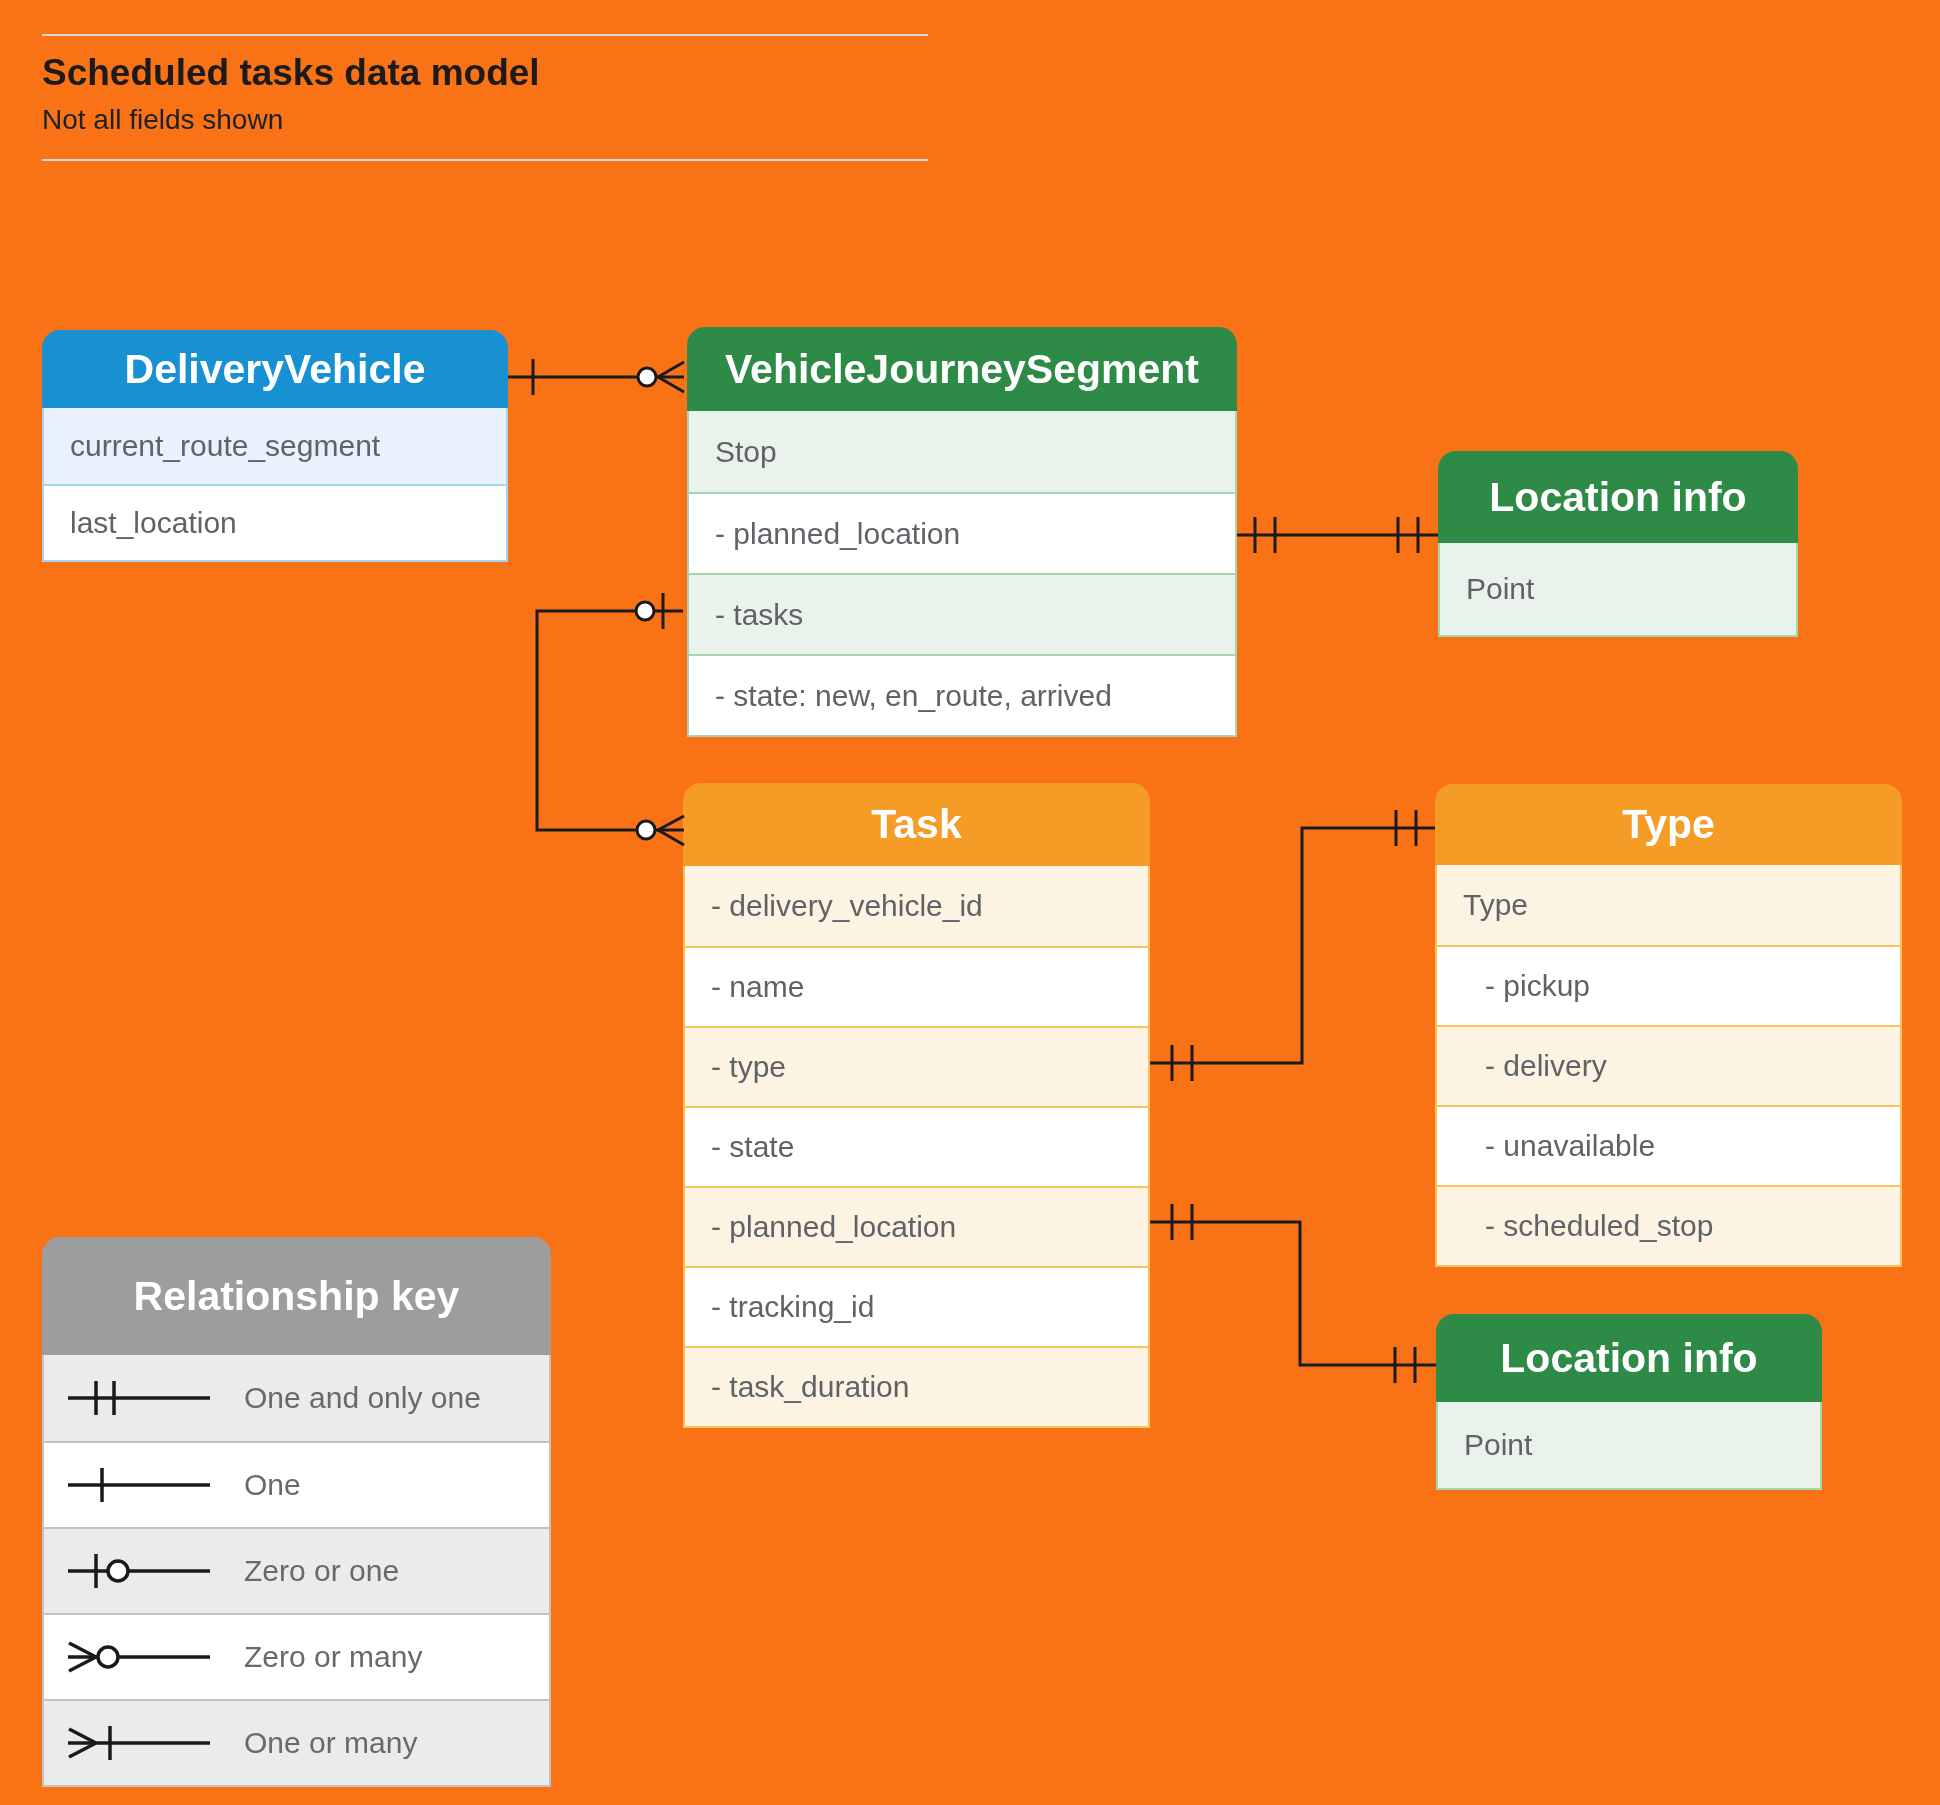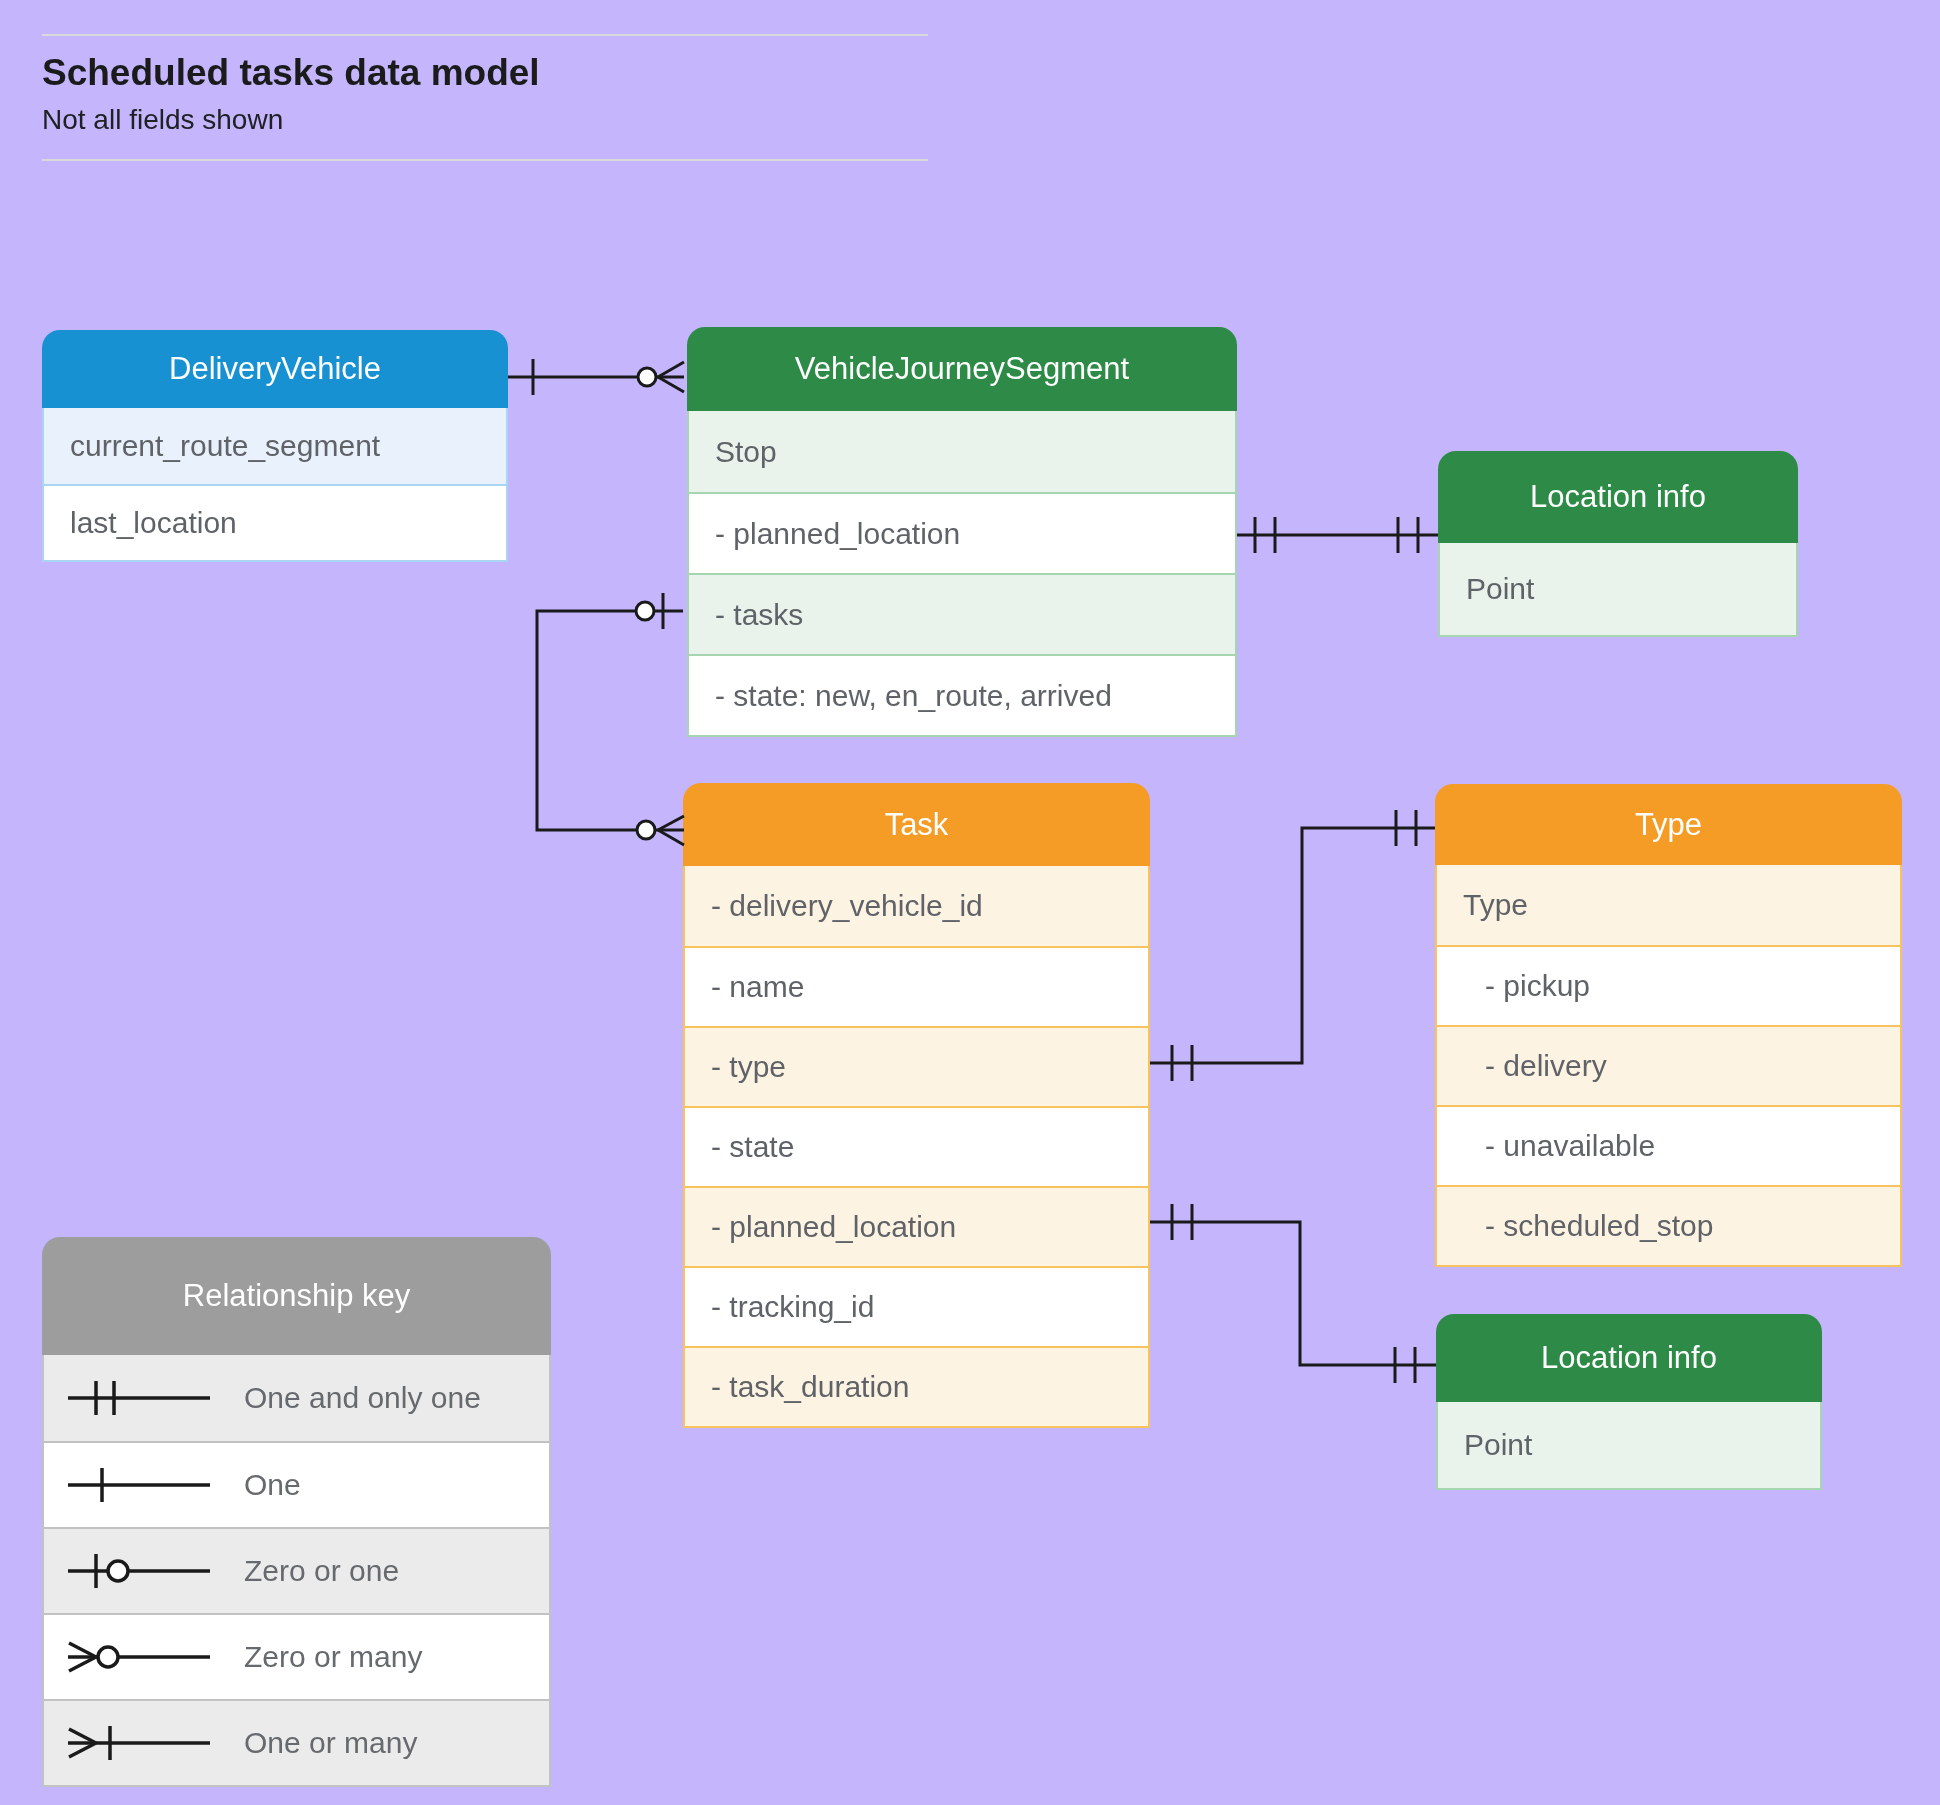--- a/index.html
+++ b/index.html
@@ -1,26 +1,26 @@
 <!DOCTYPE html>
 <html><head>
 <meta charset="utf-8">
 <style>
   html,body{margin:0;padding:0;background:#fff;}
   body{font-family:"Liberation Sans", sans-serif; color:#202124;}
-  #canvas{position:relative;width:1940px;height:1805px;background:#c4b5fd;overflow:hidden;}
+  #canvas{position:relative;width:1940px;height:1805px;background:#f97316;overflow:hidden;}
 
   .rule{position:absolute;height:2px;background:#D9D9D9;}
 
   .page-title{position:absolute;left:42px;top:52px;font-size:37px;font-weight:700;color:#1b1b1b;letter-spacing:0;}
   .page-subtitle{position:absolute;left:42px;top:104px;font-size:28px;color:#202124;}
 
   .tbl{position:absolute;box-sizing:border-box;}
   .tbl-header{display:flex;align-items:center;justify-content:center;color:#fff;
-    font-weight:400;font-size:31px;border-radius:18px 18px 0 0;background:var(--hd);text-align:right;}
+    font-weight:700;font-size:41px;border-radius:18px 18px 0 0;background:var(--hd);text-align:right;}
   .tbl-body{border:2px solid var(--bd);border-top:none;background:#fff;box-sizing:border-box;}
   .trow{display:flex;align-items:center;box-sizing:border-box;padding-left:26px;
     font-size:30px;color:#5F6368;background:#fff;}
   .trow:nth-child(odd){background:var(--tint);}
   .trow + .trow{border-top:2px solid var(--bd);}
   .trow.indent{padding-left:48px;}
 
   .theme-blue  {--hd:#1791D2;--tint:#E9F1FC;--bd:#A9D5F2;}
   .theme-green {--hd:#2E8B47;--tint:#E9F3EC;--bd:#A5D6B0;}
   .theme-orange{--hd:#F49C25;--tint:#FDF3E2;--bd:#F7C35F;}

